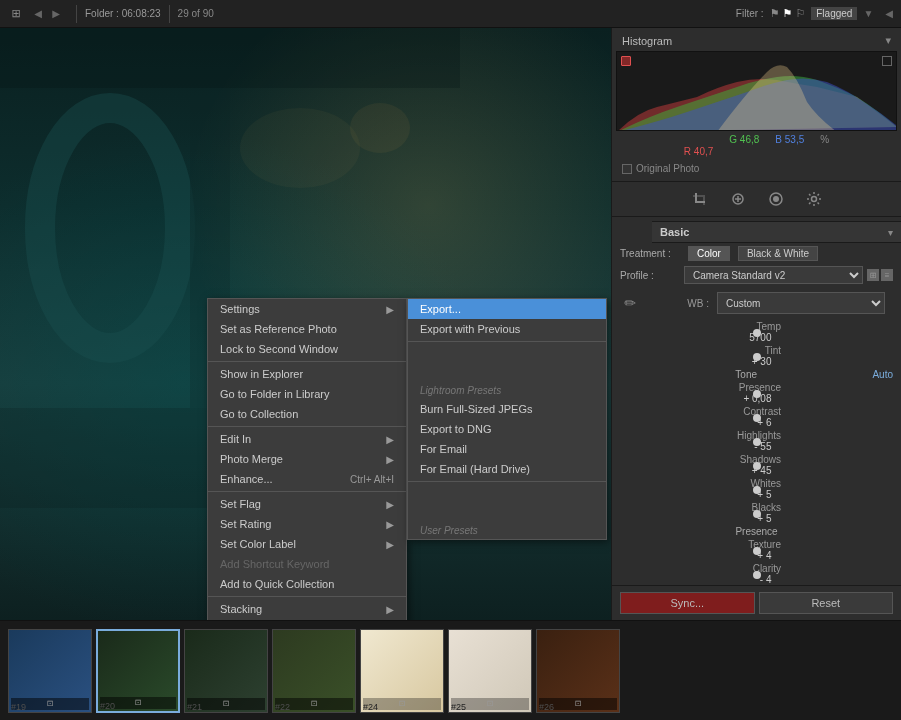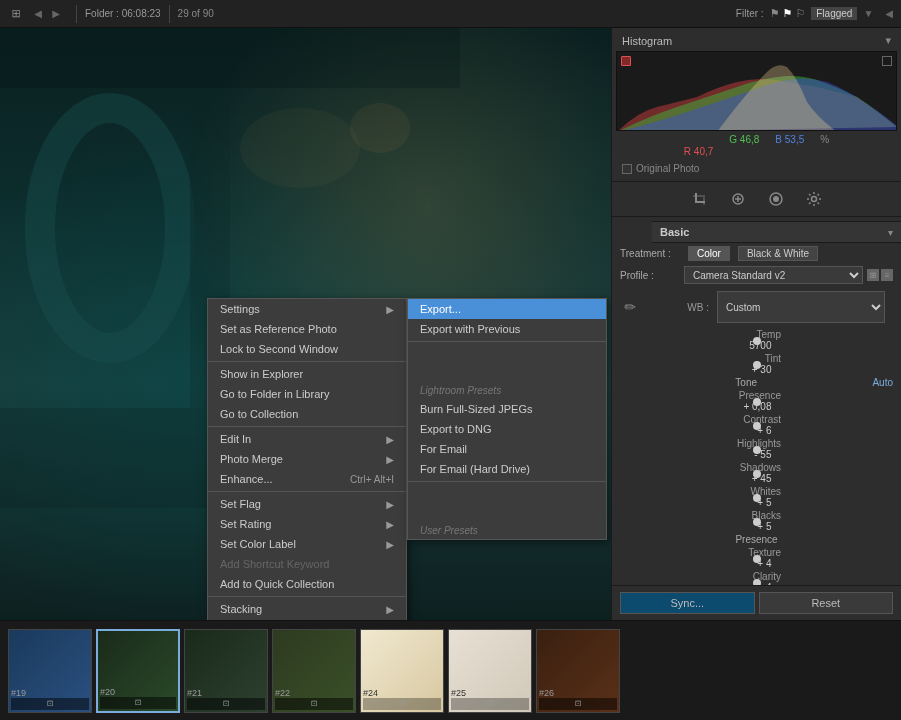--- a/index.html
+++ b/index.html
@@ -283,21 +283,21 @@
       padding-right: 8px;
     }
 
     .wb-select {
       flex: 1;
       background: #3a3a3a;
       border: 1px solid #555;
       color: #ccc;
       font-size: 10px;
       padding: 1px 4px;
-      height: 32px;
+      height: 22px;
     }
 
     .tone-header-row {
       display: flex;
       align-items: flex-start;
       padding: 1px 8px;
     }
 
     .tone-title {
       flex: 1;
@@ -333,21 +333,21 @@
       border: 1px solid #444;
       overflow: hidden;
     }
 
     .filmstrip-thumb.selected {
       border: 2px solid #7aacdc;
     }
 
     .thumb-label {
       position: absolute;
-      bottom: 14px;
+      bottom: 0;
       left: 2px;
       font-size: 9px;
       color: #999;
     }
 
     
     .top-toolbar {
       height: 28px;
       background: #222;
       display: flex;
@@ -898,21 +898,21 @@
           <span class="slider-label">Vibrance</span>
           <div class="slider-track" style="background: linear-gradient(to right, #555, #9060c0);">
             <div class="slider-thumb" style="left:65%"></div>
           </div>
           <span class="slider-value">+ 20</span>
         </div>
 
       </div>
 
       <div style="display:flex;gap:4px;padding:6px 8px;background:#2d2d2d;border-top:1px solid #1a1a1a;">
-        <button style="flex:1;background:#0c4a6e;border:1px solid #555;color:#bbb;font-size:11px;padding:4px;cursor:pointer;">Sync...</button>
+        <button style="flex:1;background:#7f1d1d;border:1px solid #555;color:#bbb;font-size:11px;padding:4px;cursor:pointer;">Sync...</button>
         <button style="flex:1;background:#3a3a3a;border:1px solid #555;color:#bbb;font-size:11px;padding:4px;cursor:pointer;">Reset</button>
       </div>
 
     </div>
   </div>
 
   <div class="filmstrip">
     <div class="filmstrip-thumb thumb-1">
       <span class="thumb-label">#19</span>
       <svg width="100%" height="100%" style="position:absolute;top:0;left:0;opacity:0.3">

